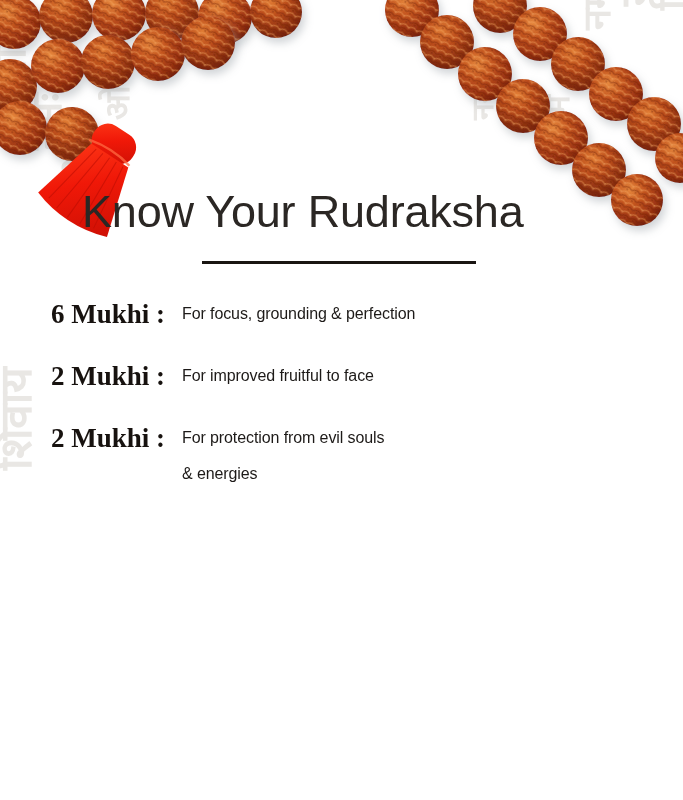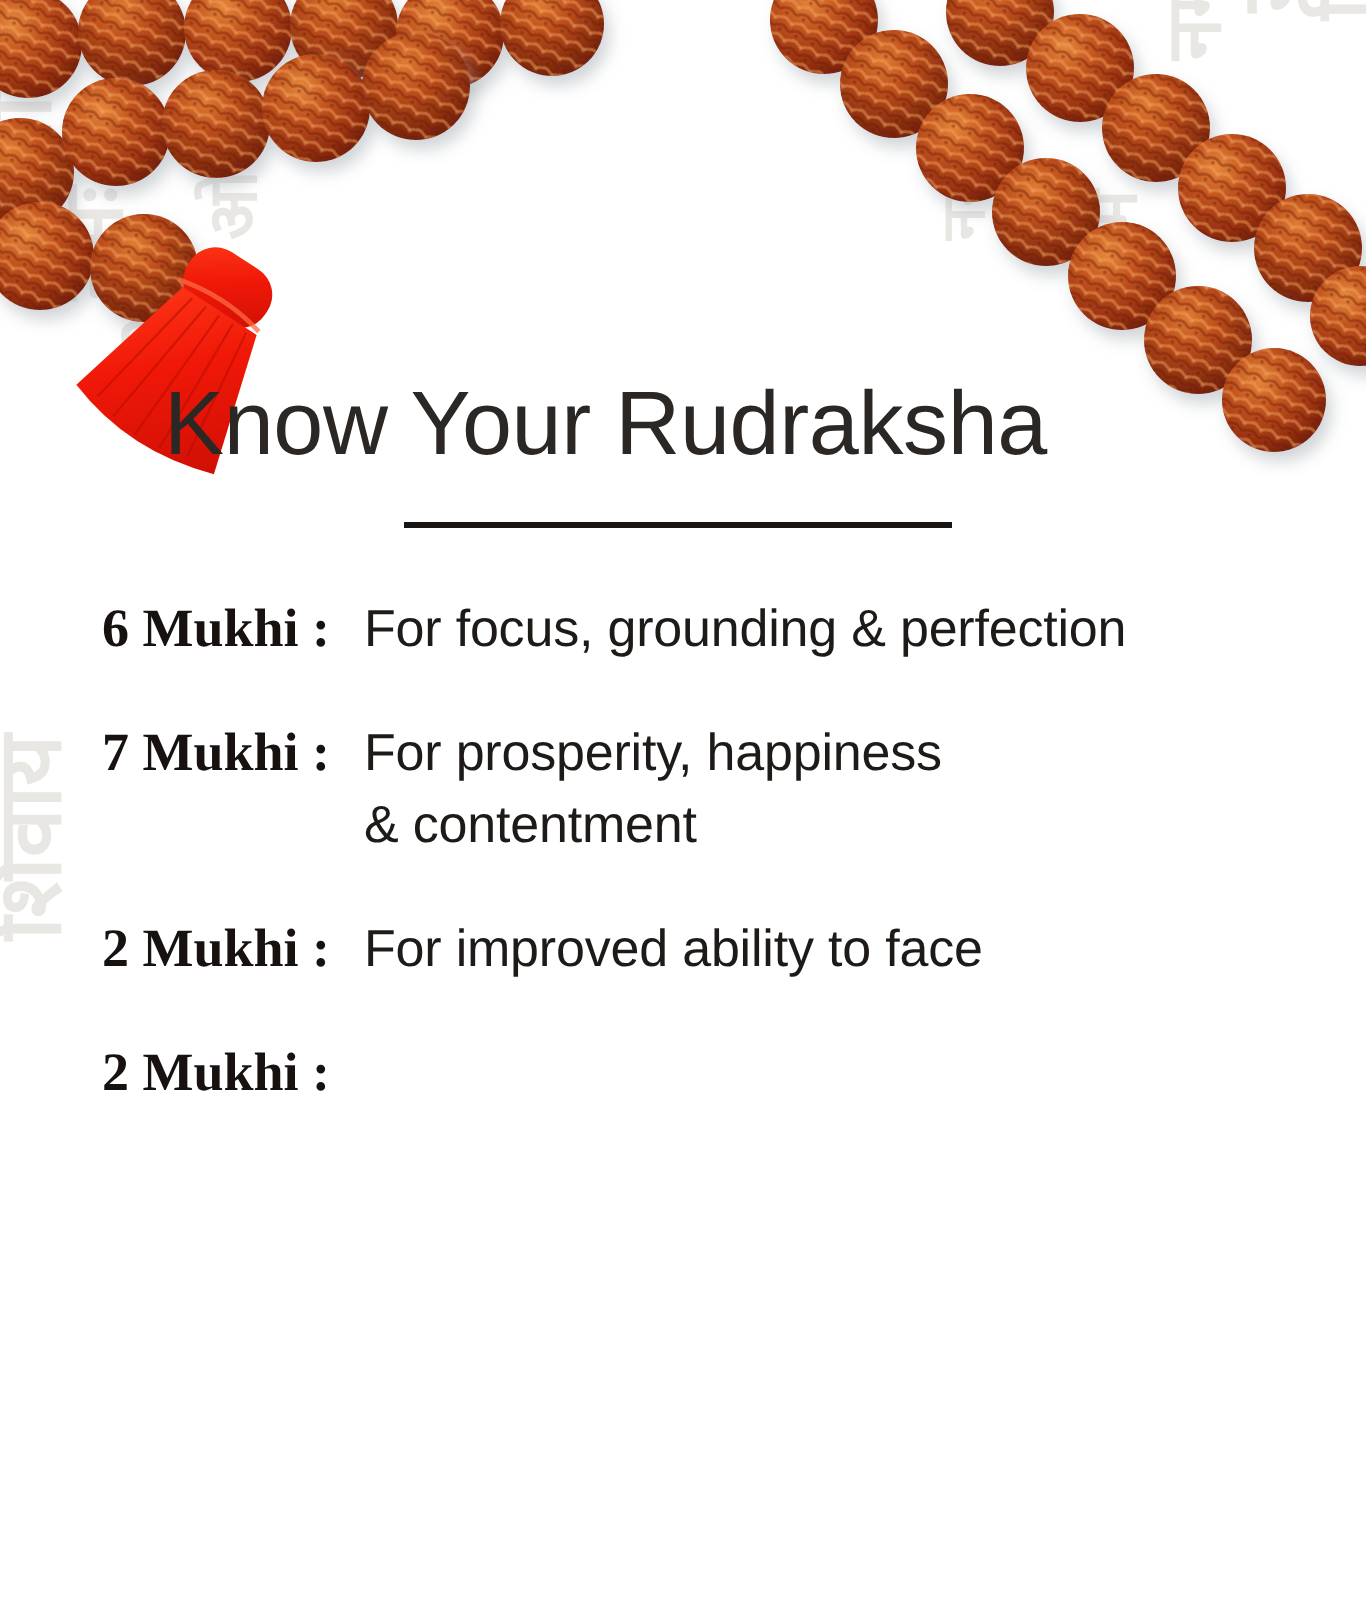--- a/index.html
+++ b/index.html
@@ -89,21 +89,21 @@
     font-size: 27px;
     font-weight: 700;
     color: #17120f;
     white-space: nowrap;
     padding-top: 3px;
   }
   .row-desc {
     flex: 1 1 auto;
     padding-left: 17px;
     font-family: "Liberation Sans", sans-serif;
-    font-size: 26px;
+    font-size: 16px;
     font-weight: 400;
     line-height: 36px;
     color: #1d1a18;
     letter-spacing: -0.1px;
   }
   .row-desc .ln { display: block; }
 </style>
 </head>
 <body>
 
@@ -247,34 +247,31 @@
 
   <div class="list">
 
     <div class="row">
       <div class="row-label">6 Mukhi :</div>
       <div class="row-desc">
         <span class="ln">For focus, grounding &amp; perfection</span>
       </div>
     </div>
 
-    <div class="row">
-      <div class="row-label">7 Mukhi :</div>
-      <div class="row-desc">
-        <span class="ln">For prosperity, happiness</span>
-        <span class="ln">&amp; contentment</span>
-      </div>
-    </div>
 
     <div class="row">
       <div class="row-label">2 Mukhi :</div>
       <div class="row-desc">
-        <span class="ln">For improved ability to face</span>
+        <span class="ln">For improved fruitful to face</span>
       </div>
     </div>
 
     <div class="row">
       <div class="row-label">2 Mukhi :</div>
+      <div class="row-desc">
+        <span class="ln">For protection from evil souls</span>
+        <span class="ln">&amp; energies</span>
+      </div>
     </div>
 
 
   </div>
 </div>
 
 </body></html>

